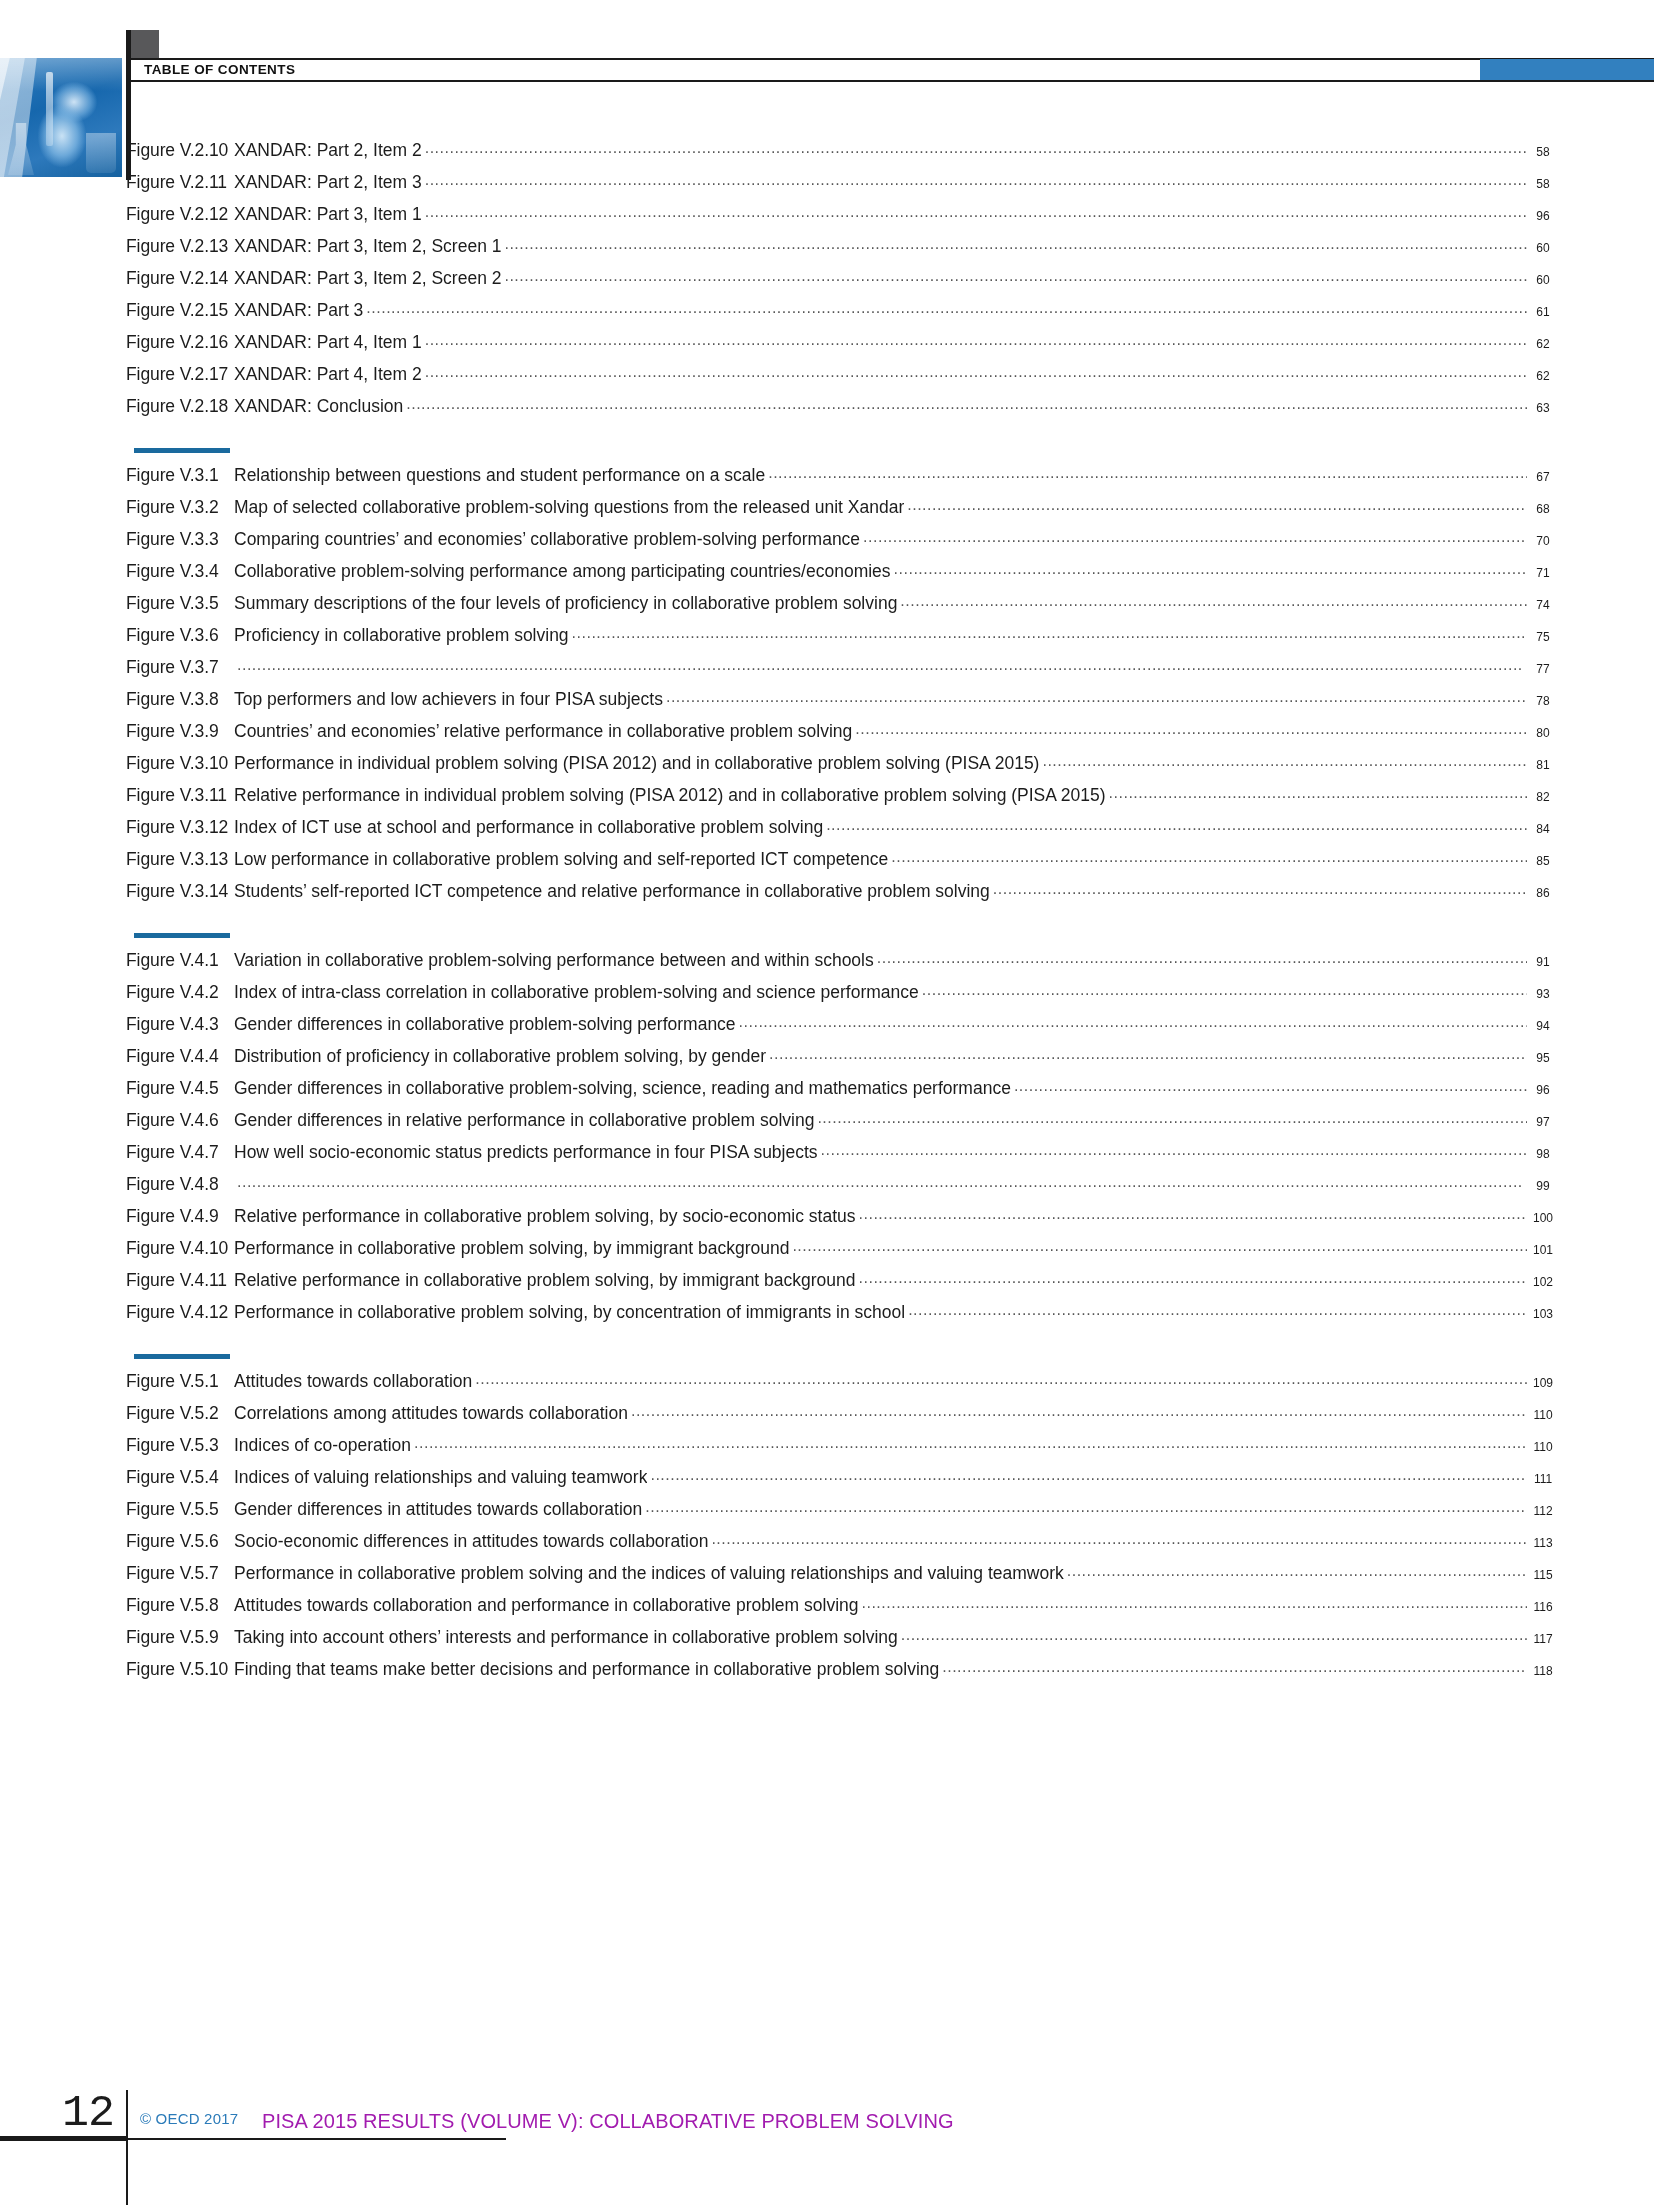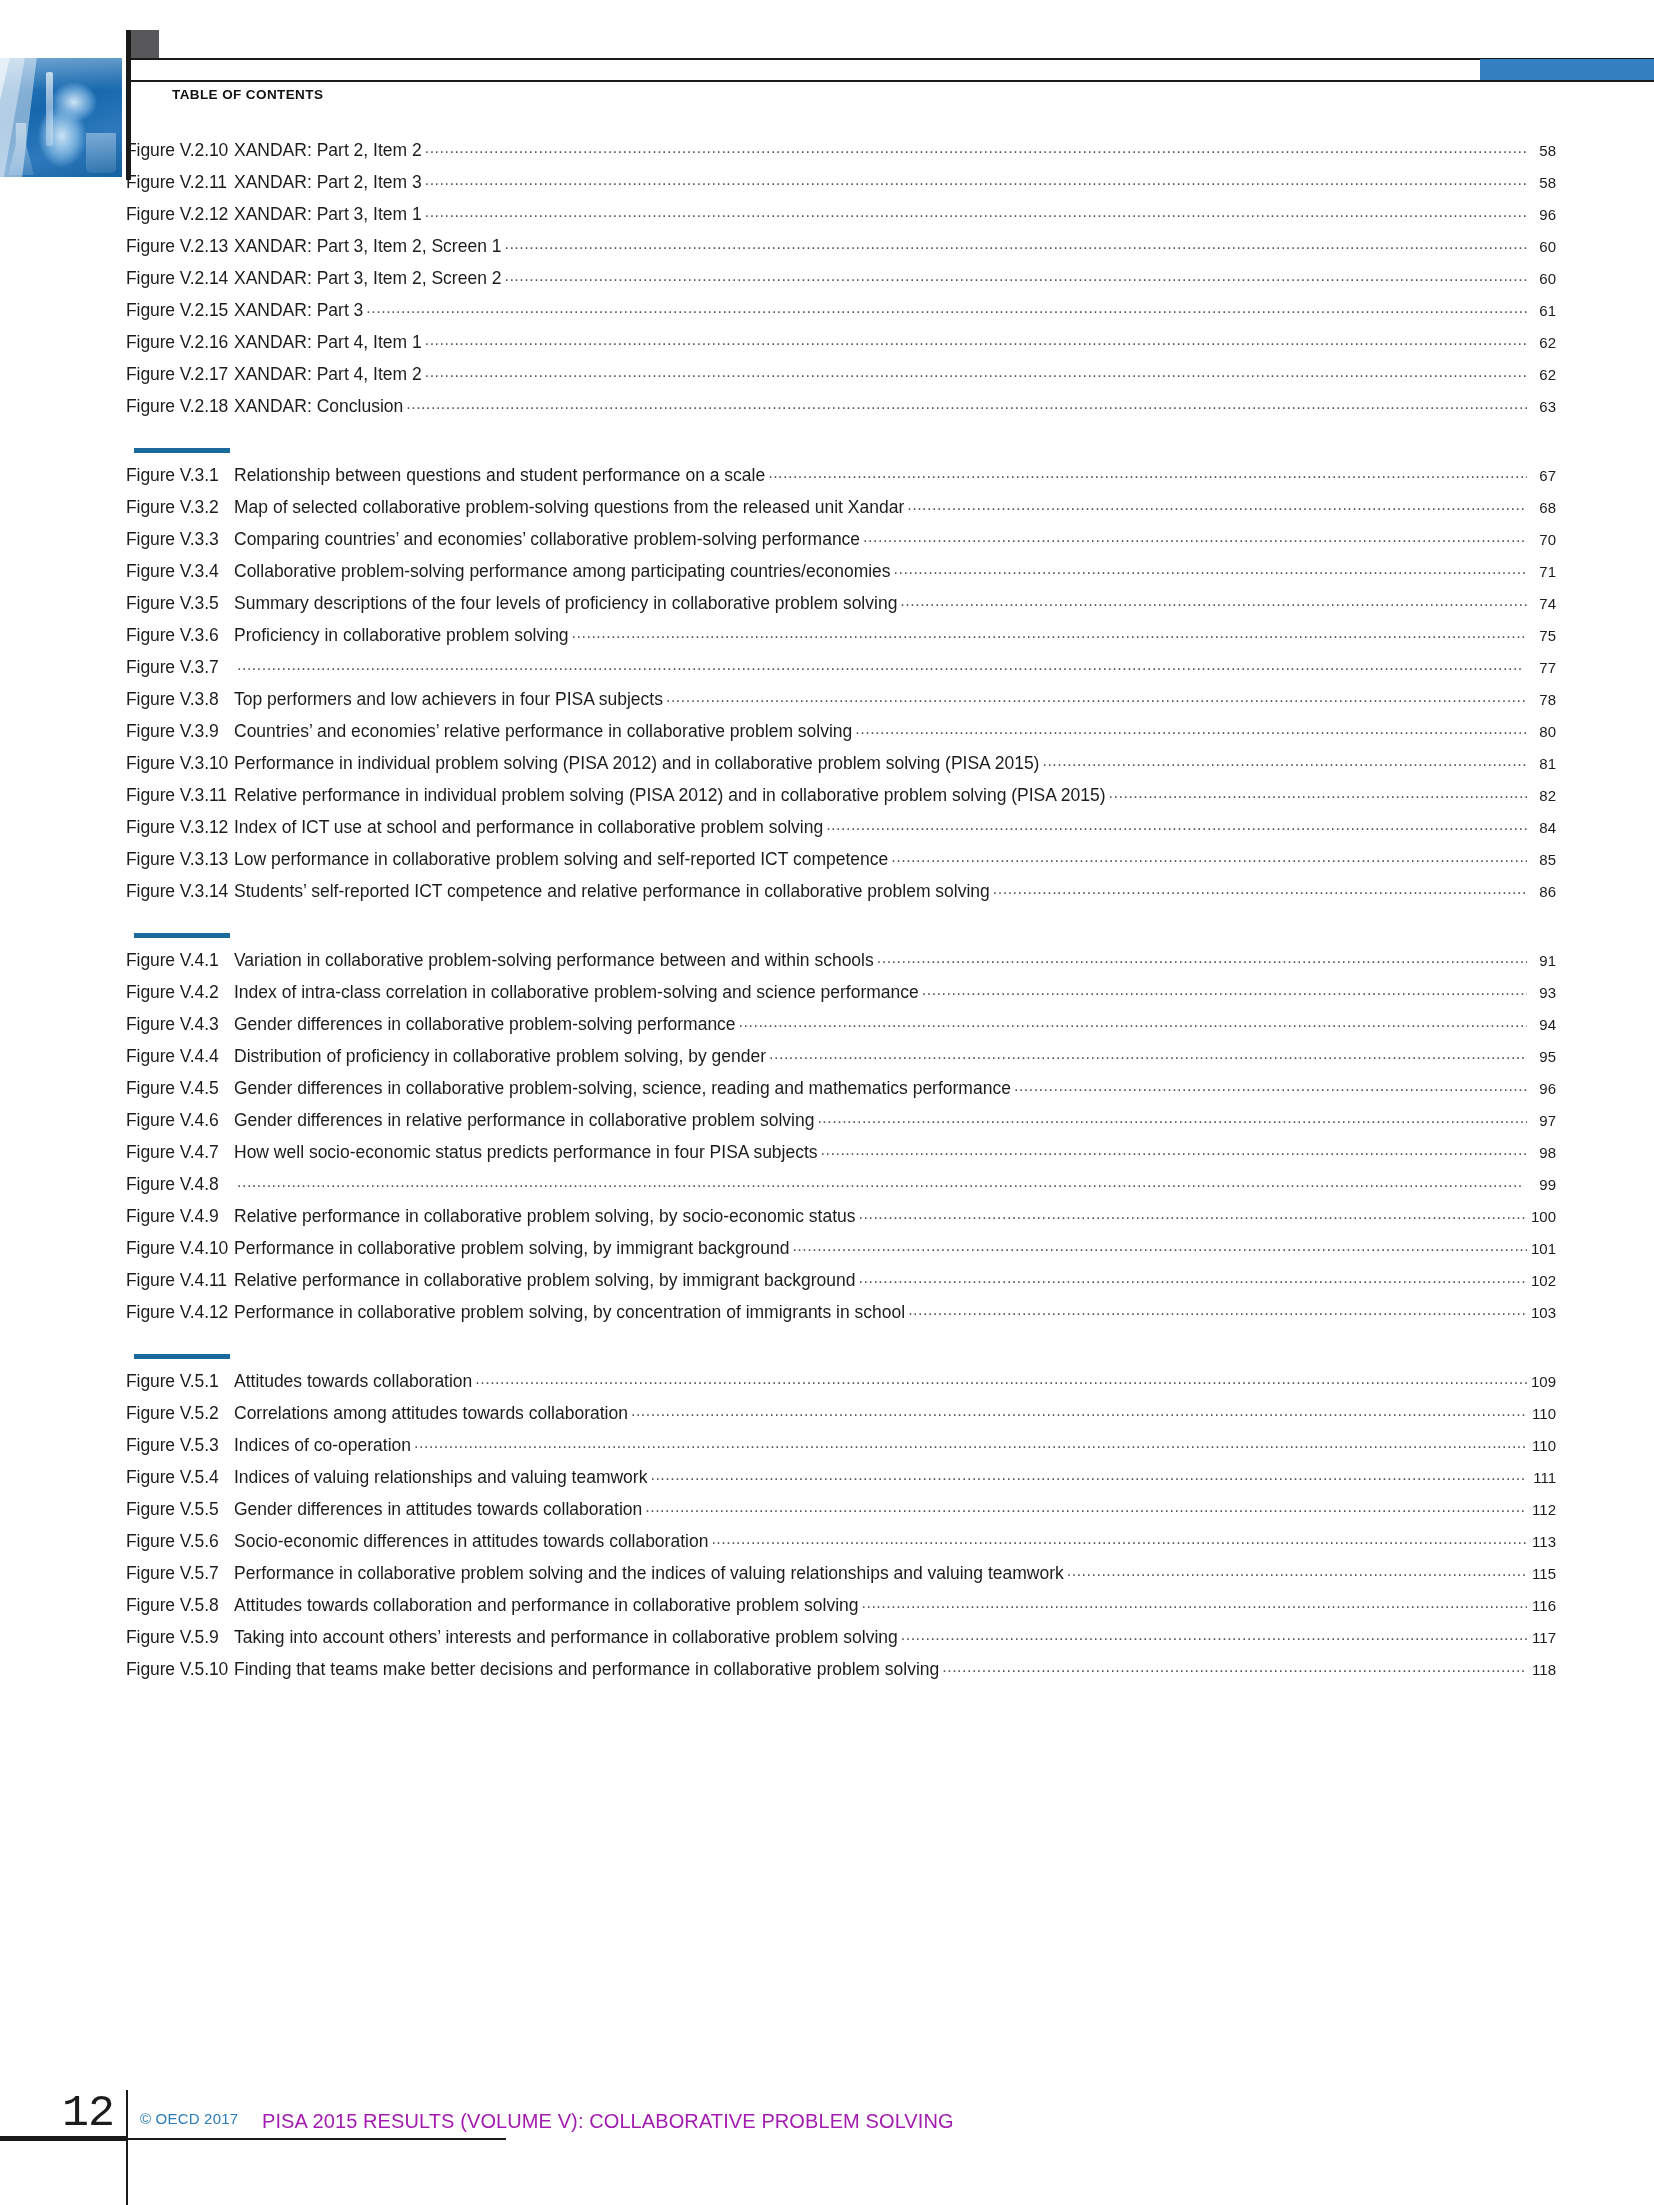--- a/index.html
+++ b/index.html
@@ -103,30 +103,29 @@
   .header-blue-bar {
     position: absolute;
     left: 1480px;
     top: 59px;
     width: 174px;
     height: 21px;
     background: #3280bf;
   }
   .header-title {
     position: absolute;
-    left: 172px;
+    left: 144px;
     top: 59px;
     height: 21px;
     line-height: 21px;
     font-size: 13.5px;
     font-weight: bold;
     letter-spacing: .4px;
     color: #111111;
     font-family: "Liberation Sans", sans-serif;
-    margin-top: 25px;
   }
 
   
   .toc {
     position: absolute;
     left: 126px;
     top: 140px;
     width: 1430px;
   }
   .toc-group {
@@ -167,22 +166,22 @@
     position: relative;
     top: -3px;
     margin: 0 3px;
     color: #555;
     font-size: 16px;
     letter-spacing: .5px;
     white-space: nowrap;
   }
   .toc-page {
     flex: 0 0 auto;
-    text-align: right;
-    font-size: 15px;
+    text-align: center;
+    font-size: 12px;
     min-width: 26px;
   }
 
   
   .footer-rule {
     position: absolute;
     left: 0;
     top: 2136px;
     width: 126px;
     height: 5px;

